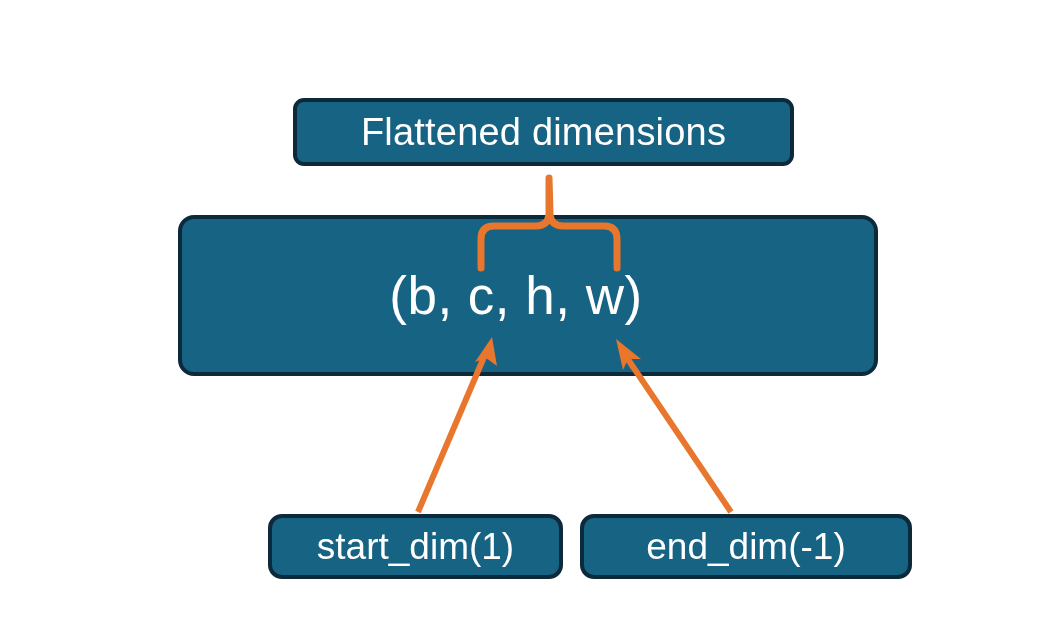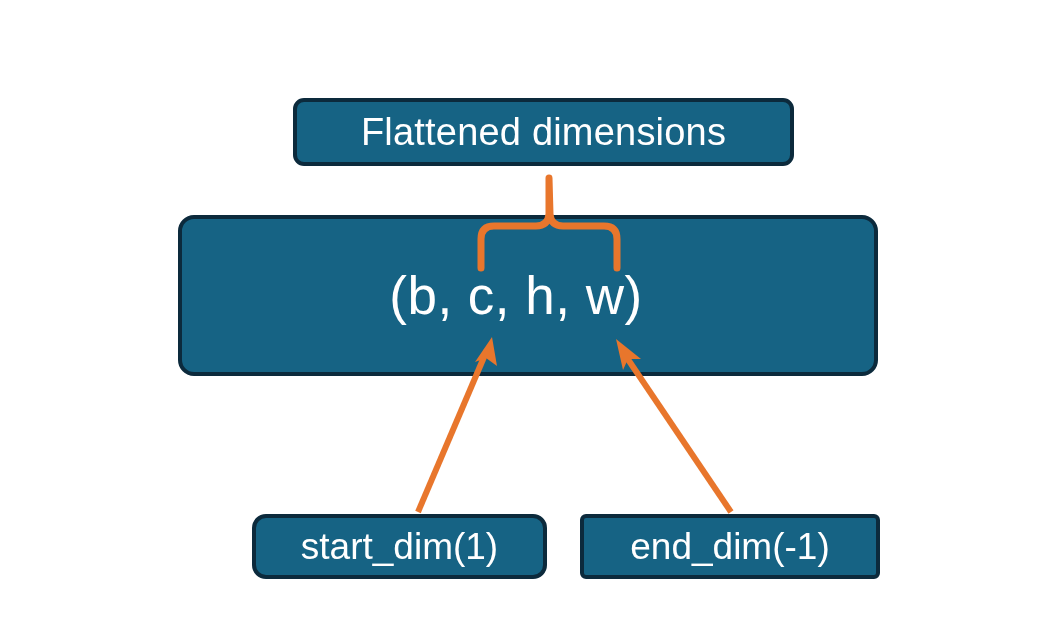--- a/index.html
+++ b/index.html
@@ -54,36 +54,36 @@
     height: 161px;
     border-radius: 16px;
   }
   #box-shape .node-label {
     font-size: 53px;
     letter-spacing: 0.5px;
     transform: translateX(-12px);
   }
   
   #box-start-dim {
-    left: 252px;
+    left: 268px;
     top: 514px;
     width: 295px;
     height: 65px;
     border-radius: 14px;
   }
   #box-start-dim .node-label {
     font-size: 37px;
   }
   
   #box-end-dim {
     left: 580px;
     top: 514px;
-    width: 300px;
+    width: 332px;
     height: 65px;
-    border-radius: 6px;
+    border-radius: 14px;
   }
   #box-end-dim .node-label {
     font-size: 37px;
   }
   
   #connectors {
     position: absolute;
     left: 0;
     top: 0;
     width: 1038px;

